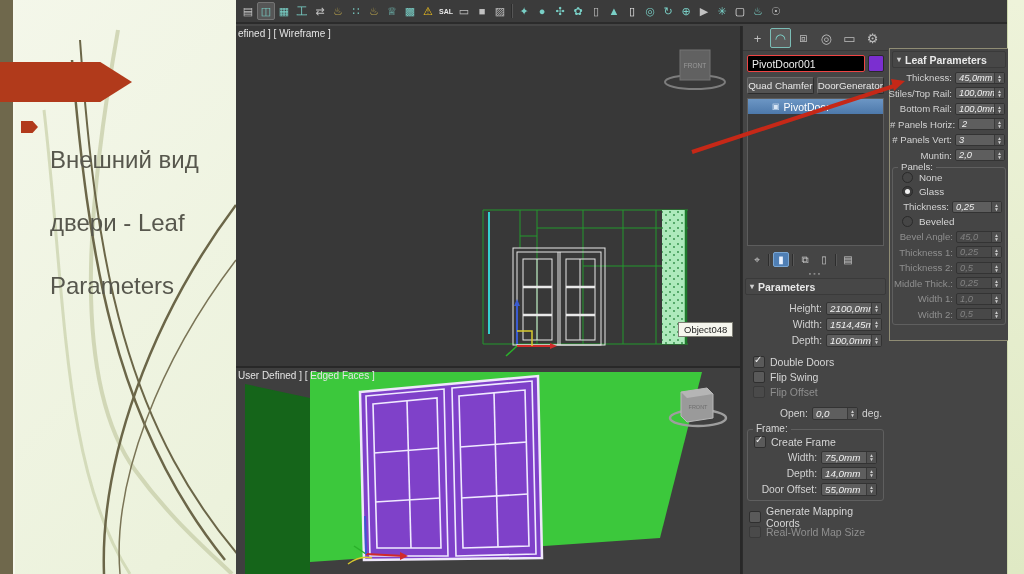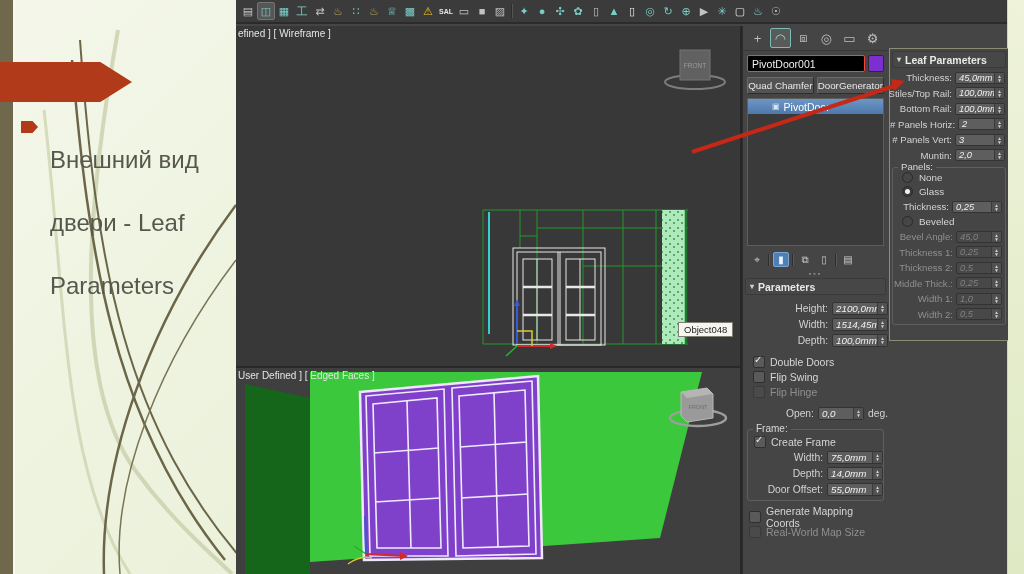--- a/index.html
+++ b/index.html
@@ -57,21 +57,21 @@
   .stack-row .mod-ico{margin-right:4px;font-size:8px;color:#d8e6f5;}
   .stack-tools{display:flex;align-items:center;gap:3px;margin:6px 4px 0 6px;}
   .sbtn{width:16px;height:15px;display:flex;align-items:center;justify-content:center;color:#c9c9c9;font-size:10px;}
   .sbtn.on{background:#4f7fb5;border:1px solid #7aa7d4;border-radius:2px;color:#eaf2ff;box-sizing:border-box;}
   .ssep{width:1px;height:12px;background:#2d2d2d;border-right:1px solid #575757;}
   .splitter{height:5px;margin:4px 0 2px 0;display:flex;align-items:center;justify-content:center;color:#8a8a8a;font-size:7px;letter-spacing:2px;}
   .rollout{margin:0 2px;background:#474747;border:1px solid #3a3a3a;border-radius:2px;height:15px;
     display:flex;align-items:center;padding-left:4px;font-weight:bold;color:#e9e9e9;font-size:10.5px;}
   .rollout .tri{font-size:8px;margin-right:4px;color:#cfcfcf;}
 
-  .row{display:flex;align-items:center;justify-content:flex-end;height:16px;}
+  .row{display:flex;align-items:center;justify-content:flex-end;height:16px;padding-right:6px;}
   .lbl{color:#d2d2d2;font-size:10.3px;margin-right:4px;white-space:nowrap;}
   .valbox{display:flex;align-items:center;width:56px;height:13px;background:#5e5e5e;border:1px solid #333;
     border-radius:2px;color:#f0f0f0;font-size:9.8px;padding-left:3px;box-sizing:border-box;}
   .valbox .v{flex:1;overflow:hidden;white-space:nowrap;}
   .spin{display:flex;flex-direction:column;justify-content:center;width:9px;height:100%;background:#515151;
     border-left:1px solid #3a3a3a;color:#cfcfcf;font-size:5px;line-height:4px;text-align:center;}
   .unit{margin-left:4px;color:#d2d2d2;font-size:10.3px;}
   .chkrow{display:flex;align-items:center;height:15px;padding-left:10px;}
   .cb{width:10px;height:10px;background:#5a5a5a;border:1px solid #2f2f2f;border-radius:2px;margin-right:5px;
     position:relative;flex:0 0 auto;}
@@ -353,21 +353,21 @@
       <div class="chkrow">
         <span class="cb checked"></span>
         <span>Double Doors</span>
       </div>
       <div class="chkrow">
         <span class="cb"></span>
         <span>Flip Swing</span>
       </div>
       <div class="chkrow dis">
         <span class="cb"></span>
-        <span>Flip Hinge</span>
+        <span>Flip Offset</span>
       </div>
 
       <div style="height:6px"></div>
       <div class="row">
         <span class="lbl">Open:</span>
         <span class="valbox" style="width:46px">
             <i class="v">0,0</i>
             <span class="spin">
               <b>▴</b>
               <b>▾</b>

